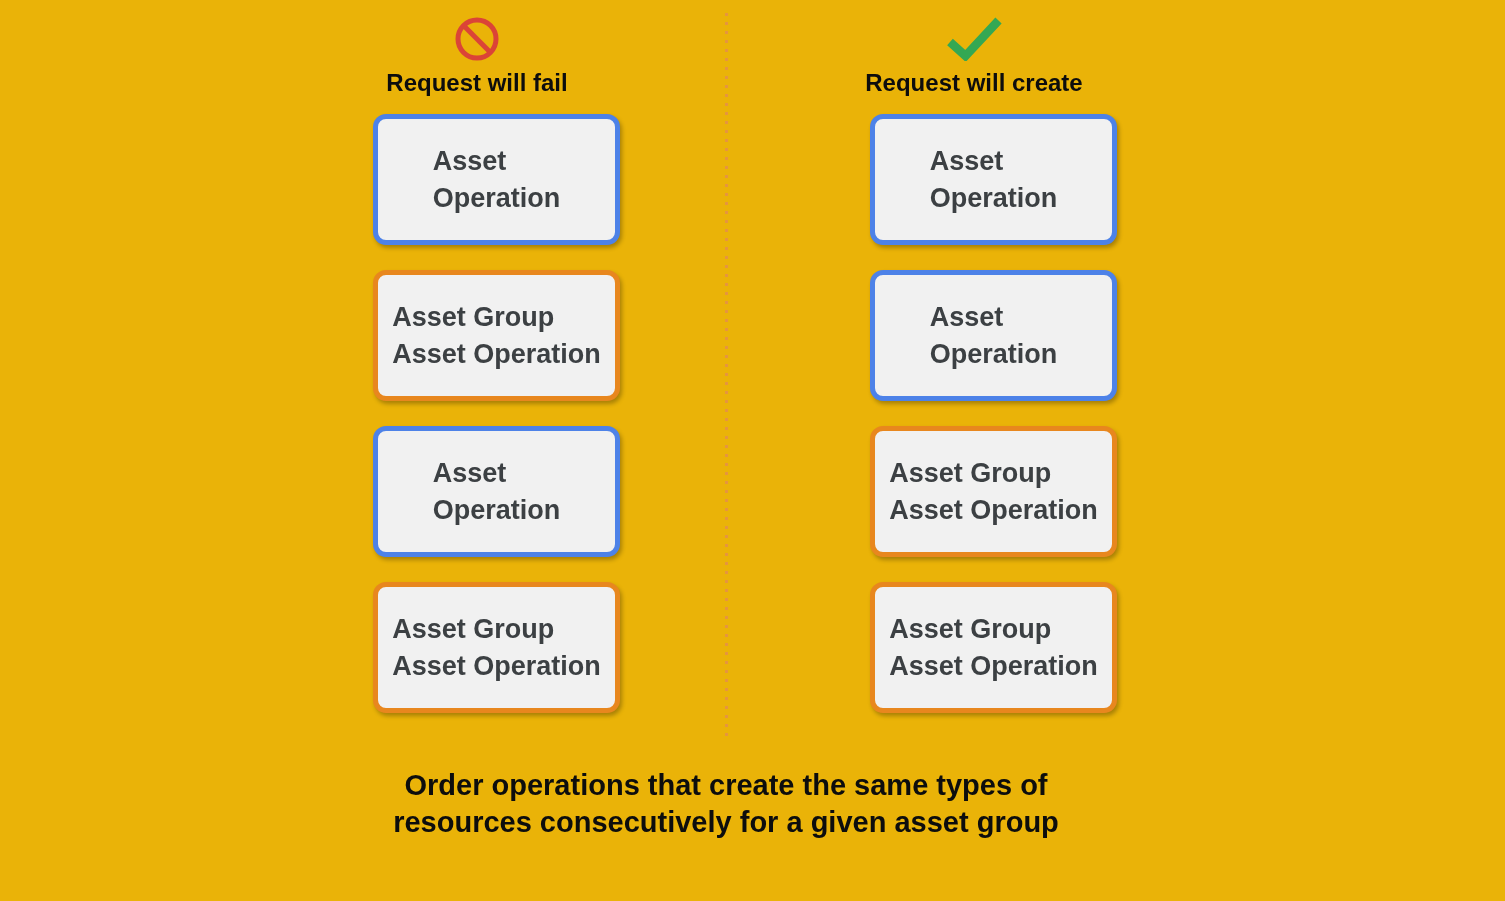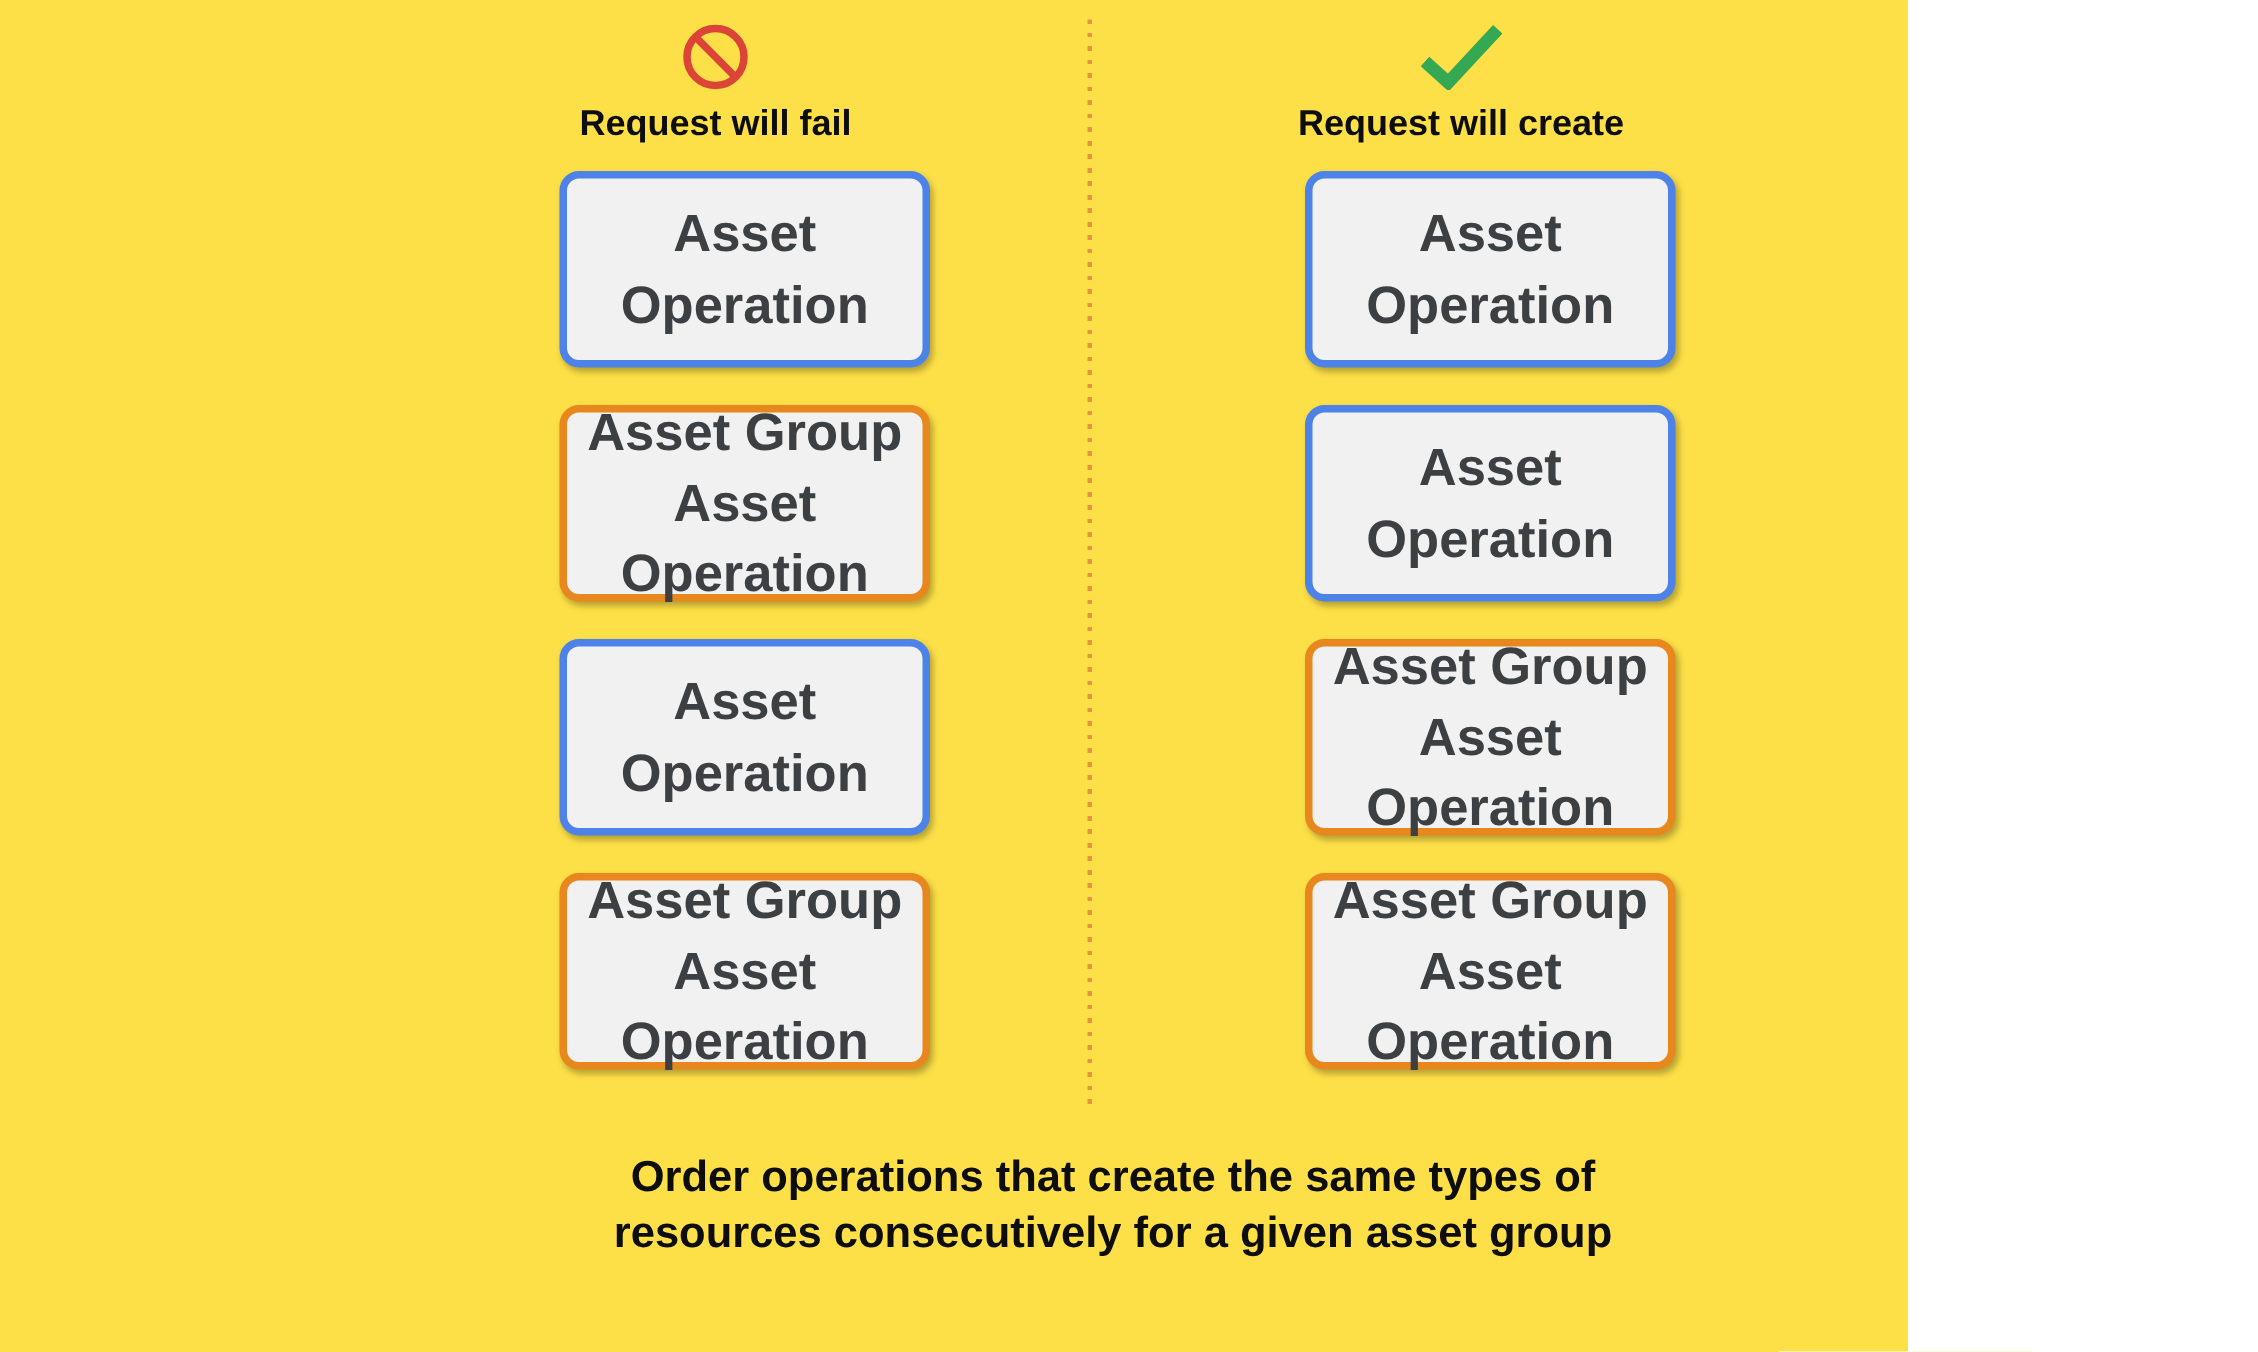--- a/index.html
+++ b/index.html
@@ -3,23 +3,23 @@
 <meta charset="utf-8">
 <style>
   html, body {
     margin: 0;
     padding: 0;
     background: #ffffff;
     font-family: "Liberation Sans", "DejaVu Sans", sans-serif;
   }
   .diagram {
     position: relative;
-    width: 1272px;
+    width: 1505px;
     height: 901px;
-    background: #fde047;
+    background: #eab308;
     overflow: hidden;
   }
   .column {
     position: absolute;
     top: 15px;
     width: 286px;
   }
   .column-fail { left: 334px; }
   .column-succeed { left: 831px; }
 
@@ -46,22 +46,21 @@
   }
   .box {
     box-sizing: border-box;
     height: 131px;
     border: 5px solid var(--asset-border, #4d82e8);
     border-radius: 13px;
     background: var(--box-bg, #f1f1f1);
     display: flex;
     align-items: center;
     justify-content: center;
-    text-align: center;
-    font-size: 35px;
+    font-size: 27px;
     font-weight: 700;
     line-height: 1.35;
     color: var(--box-text, #3c4043);
     box-shadow: 2px 3px 4px rgba(0, 0, 0, 0.28);
     margin-left: 39px;
   }
   .box[data-type="asset-group"] {
     border-color: var(--asset-group-border, #e8871e);
   }
   .box-label { white-space: pre-line; }
@@ -74,21 +73,21 @@
     height: 727px;
     background: repeating-linear-gradient(
       to bottom,
       var(--divider, #e5953f) 0 3px,
       transparent 3px 9px
     );
   }
   .caption {
     position: absolute;
     top: 767px;
-    left: 16px;
+    left: 0;
     width: 1452px;
     text-align: center;
     font-size: 29px;
     font-weight: 700;
     color: #0d0d0d;
     line-height: 1.29;
     white-space: pre-line;
   }
   .icon-prohibition { color: var(--fail-icon, #db4437); }
   .icon-check { color: var(--success-icon, #34a853); }

